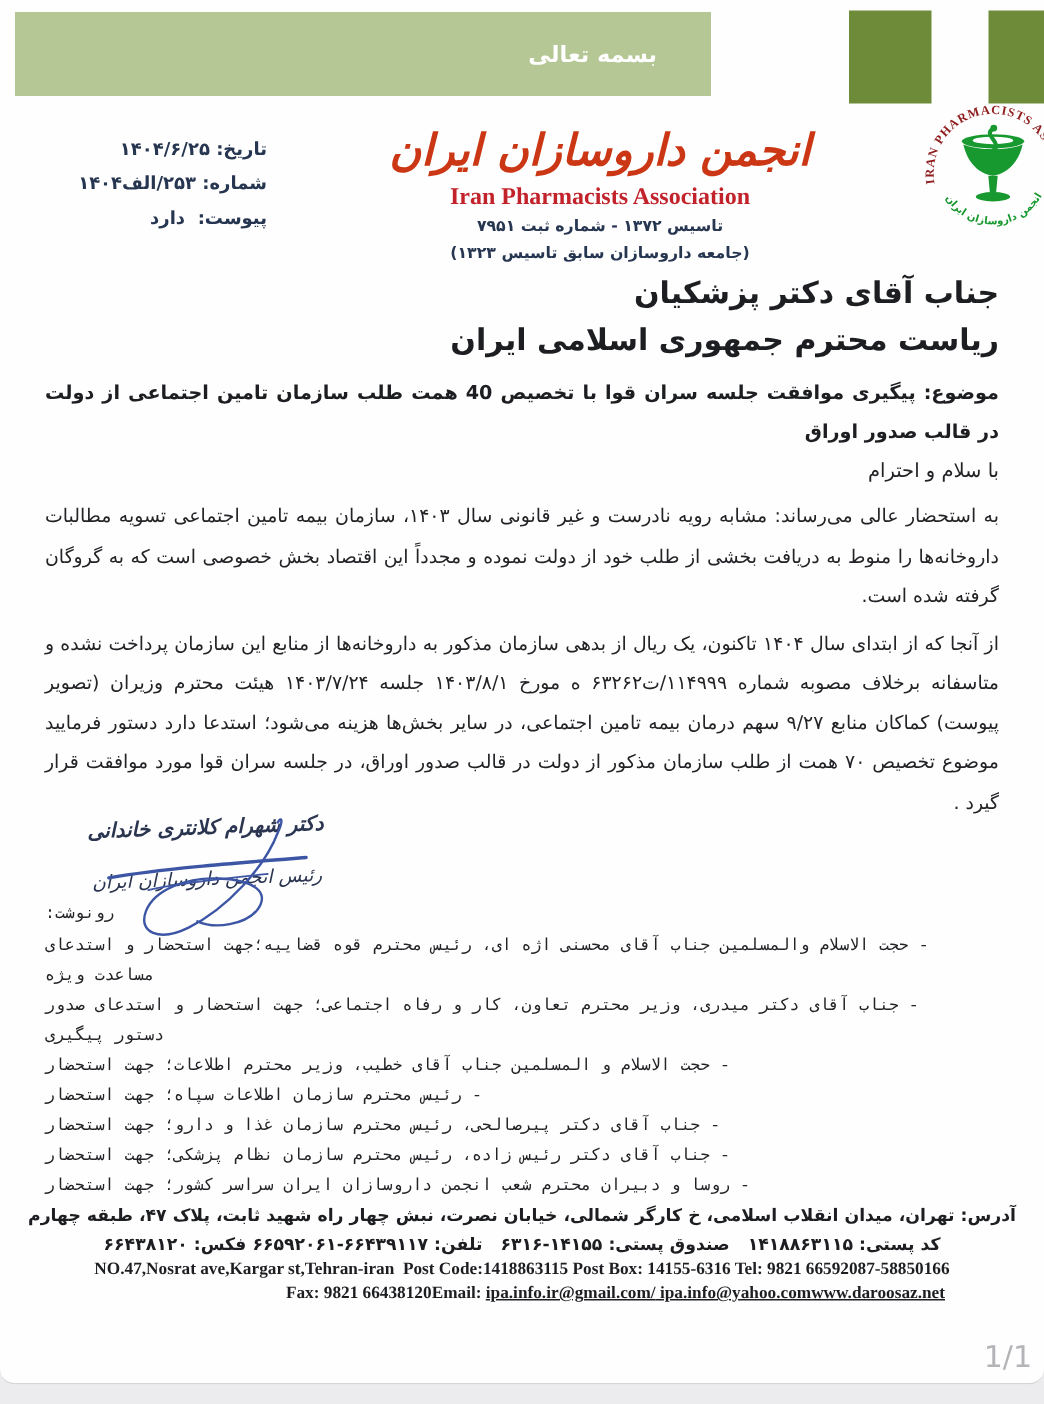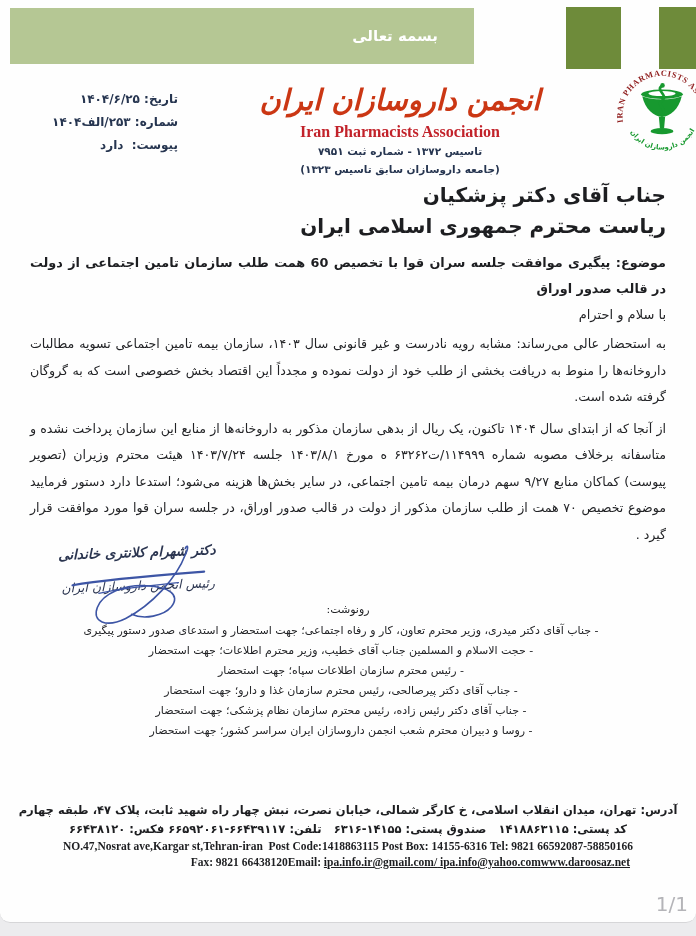--- a/index.html
+++ b/index.html
@@ -40,22 +40,22 @@
   .para { font-size:12.6px; line-height:26.5px; text-align:justify; margin-top:5px; }
 
   
   .sig { position:absolute; left:30px; top:542px; width:215px; direction:rtl; text-align:center;
          color:#2b3550; transform:rotate(-2deg); }
   .sig-name { font-size:13.5px; font-weight:bold; font-style:italic; line-height:20px; }
   .sig-title { font-size:12.5px; font-style:italic; line-height:20px; margin-top:14px; }
   .sig-svg { position:absolute; left:8px; top:2px; width:200px; height:92px; pointer-events:none; }
 
   
-  .cc { position:absolute; right:30px; left:30px; top:600px; direction:rtl; text-align:center;
-        font-size:11px; line-height:20px; color:#222326; }
+  .cc { position:absolute; right:30px; left:30px; top:600px; direction:rtl; text-align:left;
+        font-size:11px; line-height:20px; color:#222326;font-family:Liberation Mono, monospace; }
   .cc-label { margin-bottom:1px; }
   .cc-item { padding-right:14px; }
 
   
   .footer { position:absolute; right:14px; left:14px; top:801px; text-align:center; }
   .f-fa { direction:rtl; font-weight:bold; font-size:11.5px; line-height:18.5px; color:#1d1e21; }
   .f-en { direction:ltr; font-family:"Liberation Serif", serif; font-weight:bold; font-size:11.5px;
           line-height:16px; color:#1d1e21; }
   .f-en2 { display:flex; justify-content:flex-end; padding:0 52px 0 40px; align-items:baseline; }
   .u { text-decoration:underline; }
@@ -106,40 +106,41 @@
       <path d="M50,23 C43,27 57,32 50,37 C44,41.5 56,46.5 50,51" stroke="#17992f" stroke-width="2.6" fill="none" stroke-linecap="round"></path>
       <circle cx="50.5" cy="22.5" r="2.2" fill="#17992f"></circle>
     </g>
   </svg>
 
   <div class="recipient">
     <div>جناب آقای دکتر پزشکیان</div>
     <div>ریاست محترم جمهوری اسلامی ایران</div>
   </div>
 
-  <div class="subject">موضوع: پیگیری موافقت جلسه سران قوا با تخصیص 60 همت طلب سازمان تامین اجتماعی از دولت در قالب صدور اوراق</div>
+  <div class="subject">موضوع: پیگیری موافقت جلسه سران قوا با تخصیص 40 همت طلب سازمان تامین اجتماعی از دولت در قالب صدور اوراق</div>
 
   <div class="bodytxt">
     <div class="salutation">با سلام و احترام</div>
     <div class="para">به استحضار عالی می‌رساند: مشابه رویه نادرست و غیر قانونی سال ۱۴۰۳، سازمان بیمه تامین اجتماعی تسویه مطالبات داروخانه‌ها را منوط به دریافت بخشی از طلب خود از دولت نموده و مجدداً این اقتصاد بخش خصوصی است که به گروگان گرفته شده است.</div>
     <div class="para">از آنجا که از ابتدای سال ۱۴۰۴ تاکنون، یک ریال از بدهی سازمان مذکور به داروخانه‌ها از منابع این سازمان پرداخت نشده و متاسفانه برخلاف مصوبه شماره ۱۱۴۹۹۹/ت۶۳۲۶۲ ه مورخ ۱۴۰۳/۸/۱ جلسه ۱۴۰۳/۷/۲۴ هیئت محترم وزیران (تصویر پیوست) کماکان منابع ۹/۲۷ سهم درمان بیمه تامین اجتماعی، در سایر بخش‌ها هزینه می‌شود؛ استدعا دارد دستور فرمایید موضوع تخصیص ۷۰ همت از طلب سازمان مذکور از دولت در قالب صدور اوراق، در جلسه سران قوا مورد موافقت قرار گیرد .</div>
   </div>
 
   <div class="sig">
     <div class="sig-name">دکتر شهرام کلانتری خاندانی</div>
     <svg class="sig-svg" viewBox="0 0 200 92">
       <path d="M148,6 C150,2 152,4 148,12 C138,36 112,62 86,74 C66,83 52,76 58,62 C64,48 86,40 108,42 C130,44 142,52 132,64 C124,73 104,76 92,70" stroke="#3d55a5" stroke-width="1.6" fill="none" stroke-linecap="round"></path>
       <path d="M34,39 C70,34 120,32 166,30" stroke="#3d55a5" stroke-width="2.2" fill="none" stroke-linecap="round"></path>
       <path d="M60,48 C80,44 112,42 140,40" stroke="#3d55a5" stroke-width="1.2" fill="none" stroke-linecap="round"></path>
     </svg>
     <div class="sig-title">رئیس انجمن داروسازان ایران</div>
   </div>
 
   <div class="cc">
     <div class="cc-label">رونوشت:</div>
+    <div class="cc-item">- حجت الاسلام والمسلمین جناب آقای محسنی اژه ای، رئیس محترم قوه قضاییه؛جهت استحضار و استدعای مساعدت ویژه</div>
     <div class="cc-item">- جناب آقای دکتر میدری، وزیر محترم تعاون، کار و رفاه اجتماعی؛ جهت استحضار و استدعای صدور دستور پیگیری</div>
     <div class="cc-item">- حجت الاسلام و المسلمین جناب آقای خطیب، وزیر محترم اطلاعات؛ جهت استحضار</div>
     <div class="cc-item">- رئیس محترم سازمان اطلاعات سپاه؛ جهت استحضار</div>
     <div class="cc-item">- جناب آقای دکتر پیرصالحی، رئیس محترم  سازمان غذا و دارو؛ جهت استحضار</div>
     <div class="cc-item">- جناب آقای دکتر رئیس زاده، رئیس محترم  سازمان نظام پزشکی؛ جهت استحضار</div>
     <div class="cc-item">- روسا و دبیران محترم شعب انجمن داروسازان ایران سراسر کشور؛ جهت استحضار</div>
   </div>
 
   <div class="footer">
     <div class="f-fa">آدرس: تهران، میدان انقلاب اسلامی، خ کارگر شمالی، خیابان نصرت، نبش چهار راه شهید ثابت، پلاک ۴۷، طبقه چهارم</div>

